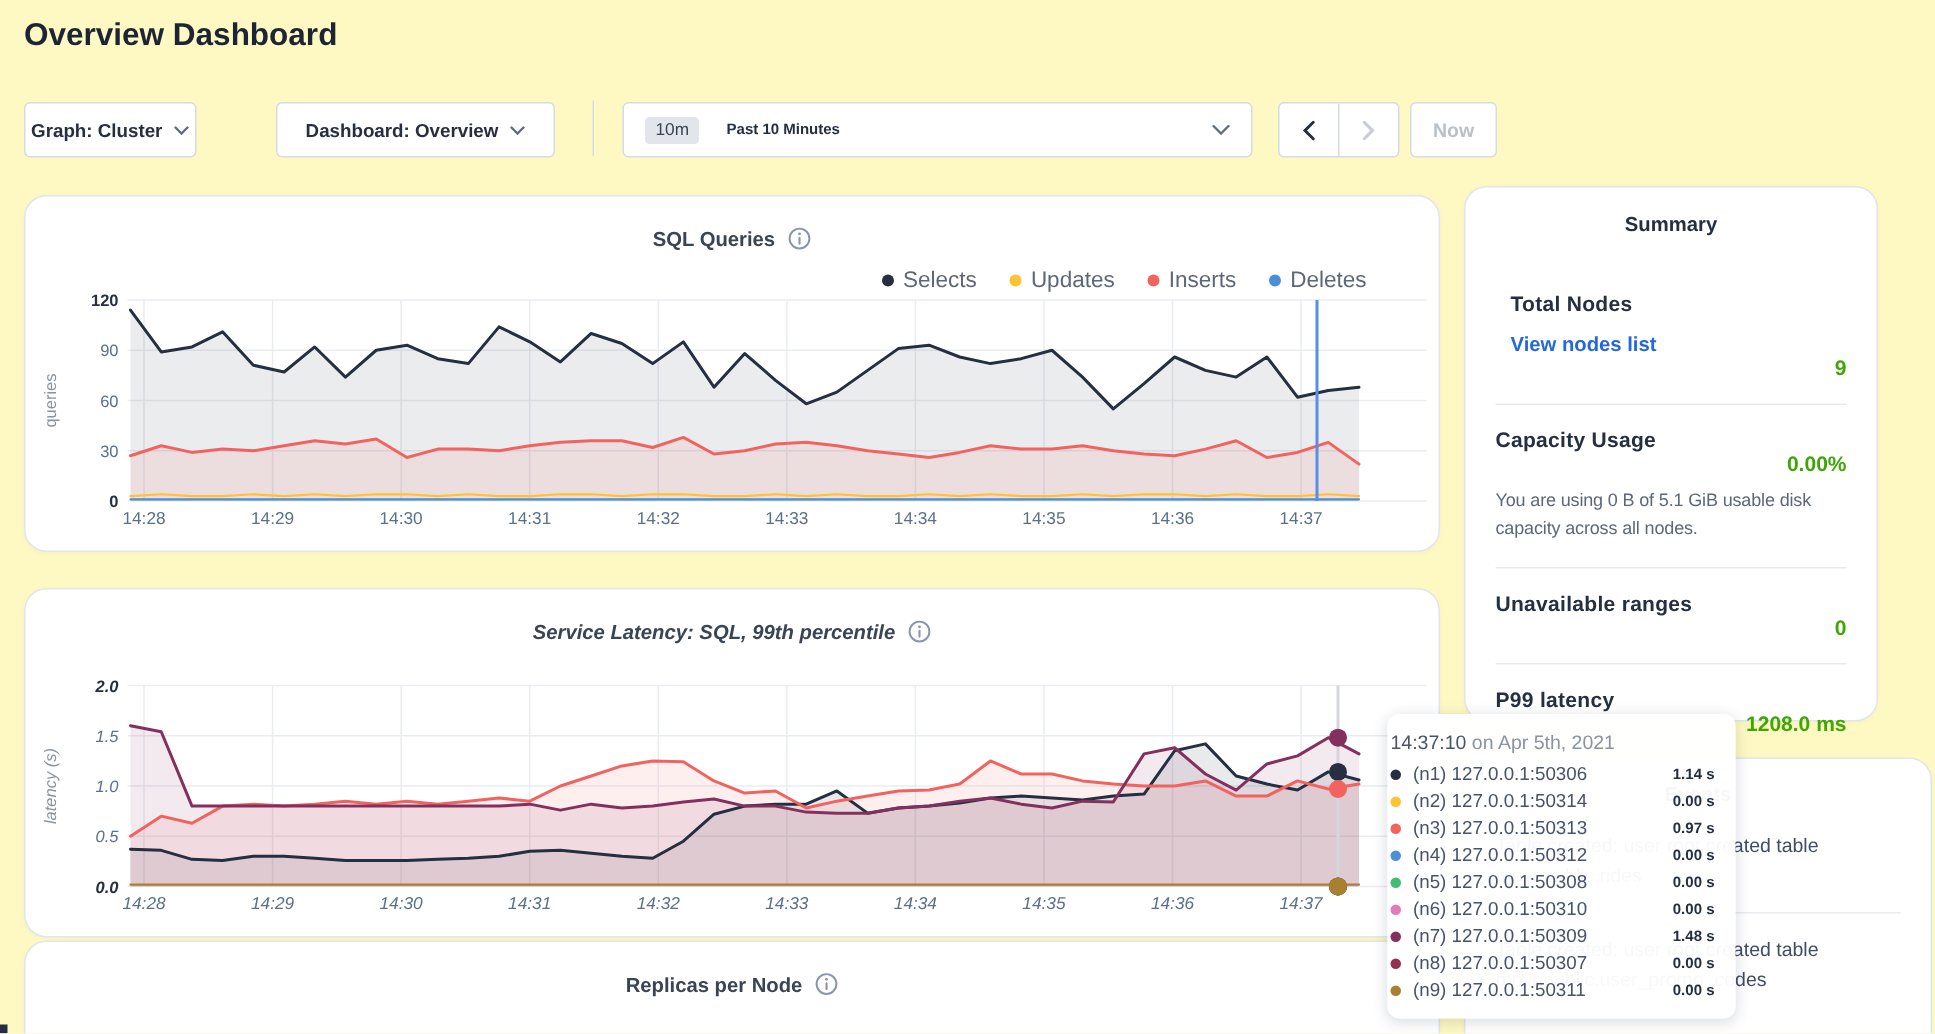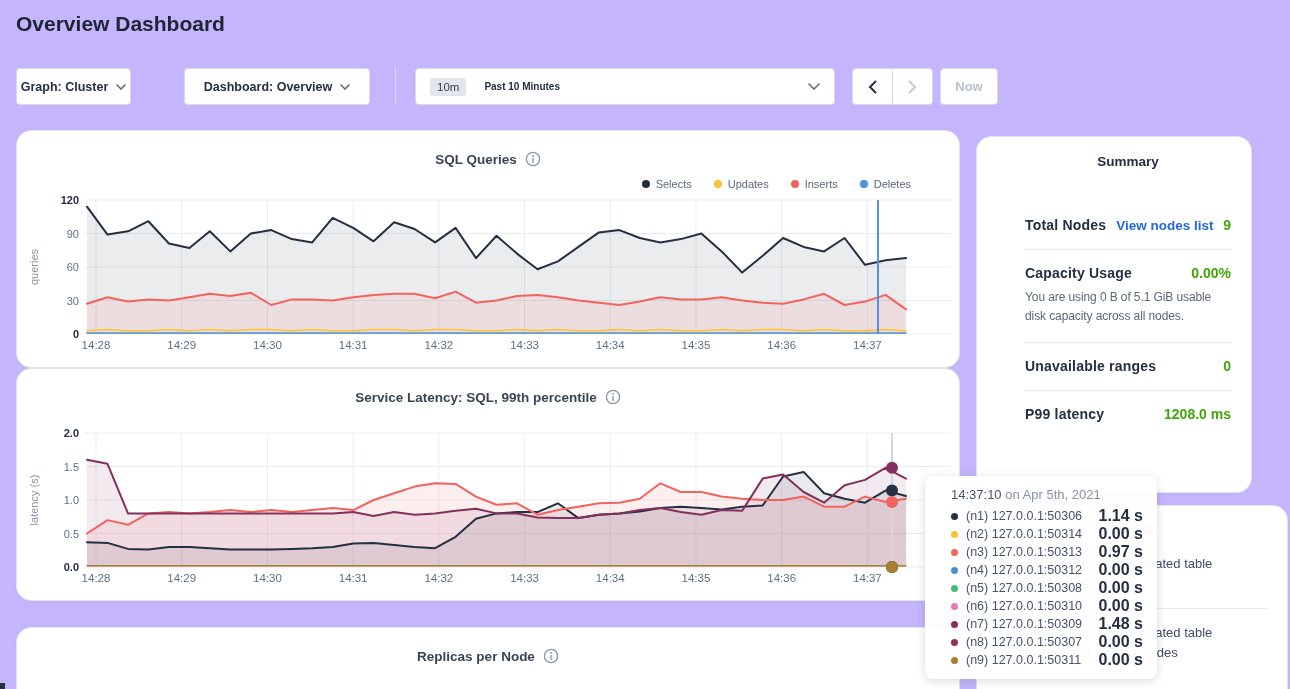--- a/index.html
+++ b/index.html
@@ -1,75 +1,75 @@
 <!DOCTYPE html>
 <html><head>
 <meta charset="utf-8">
 <style>
   html,body{margin:0;padding:0;}
   body{font-family:"Liberation Sans",sans-serif;background:#f5f6f9;}
-  .page{position:relative;width:1290px;height:689px;overflow:hidden;background:#c4b5fd;}
+  .page{position:relative;width:1290px;height:689px;overflow:hidden;background:#fef9c3;}
   h1.title{position:absolute;left:16px;top:12px;margin:0;font-size:21px;font-weight:600;color:#1d2535;}
   .btn{position:absolute;height:37px;background:#fff;border:1px solid #d5dbe3;border-radius:4px;
        display:flex;align-items:center;justify-content:center;gap:8px;
        font-size:12.5px;font-weight:700;color:#242f42;box-sizing:border-box;cursor:pointer;}
   #btn-graph{left:16px;top:68px;width:115px;}
   #btn-dash{left:184px;top:68px;width:186px;}
   .vdivider{position:absolute;left:395px;top:67px;width:1px;height:37px;background:#d8dde4;}
   #btn-time{left:415px;top:68px;width:420px;justify-content:flex-start;padding:0 14px;}
   .time-badge{background:#e2e6ec;border-radius:3px;font-size:11.5px;font-weight:400;color:#394455;padding:3px 7px;}
   .time-label{margin-left:10px;font-size:10px;}
   #btn-time .chev{margin-left:auto;}
   .arrow-group{position:absolute;left:852px;top:68px;width:81px;height:37px;background:#fff;
        border:1px solid #d5dbe3;border-radius:4px;display:flex;box-sizing:border-box;overflow:hidden;}
   .arrow-cell{flex:1;display:flex;align-items:center;justify-content:center;}
   .arrow-cell+.arrow-cell{border-left:1px solid #d5dbe3;}
   #btn-now{left:940px;top:68px;width:58px;color:#b9c0ca;font-size:13px;}
   .panel{position:absolute;background:#fff;border:1px solid #e1e6ec;border-radius:15px;
          box-shadow:0 1px 3px rgba(60,70,90,0.04);box-sizing:border-box;}
   #panel-sql{left:16px;top:130px;width:944px;height:238px;}
-  #panel-lat{left:16px;top:368px;width:944px;height:233px;}
+  #panel-lat{left:16px;top:392px;width:944px;height:233px;font-style:italic;}
   #panel-rep{left:16px;top:627px;width:944px;height:120px;}
-  #panel-sum{left:976px;top:136px;width:276px;height:357px;padding-left:28px;}
+  #panel-sum{left:976px;top:124px;width:276px;height:357px;}
   #panel-evt{left:976px;top:505px;width:312px;height:220px;}
   .panel-title-row{display:flex;justify-content:center;align-items:center;gap:8px;margin-top:20px;}
   .panel-title{font-size:13.5px;font-weight:700;color:#394455;}
   .legend{position:absolute;top:47px;right:48px;display:flex;gap:22px;align-items:center;}
-  .legend-item{display:flex;align-items:center;gap:6px;font-size:11px;color:#5c6878;}
+  .legend-item{display:flex;align-items:center;gap:6px;font-size:15px;color:#5c6878;}
   .legend-dot{width:8px;height:8px;border-radius:50%;}
   .chart{position:absolute;left:0;}
   .ylab{position:absolute;width:80px;height:14px;text-align:center;font-size:11px;color:#8a93a1;
         transform:rotate(-90deg);}
   svg text{font-family:"Liberation Sans",sans-serif;}
   
   .sum-title{margin-top:17px;text-align:center;font-size:13.5px;font-weight:700;color:#242f42;}
   .sum-body{padding:0 20px;margin-top:22px;}
   .sum-item{padding:15px 0 16px 0;border-bottom:1px solid #e7ebf0;}
   .sum-item:last-child{border-bottom:none;}
-  .sum-row{display:flex;align-items:baseline;}
+  .sum-row{display:flex;align-items:baseline;flex-direction:column;}
   .sum-label{font-size:14px;font-weight:700;color:#242f42;letter-spacing:0.2px;}
   .sum-link{font-size:13.5px;font-weight:700;color:#2468dd;margin-left:10px;cursor:pointer;text-decoration:none;margin-top:12px;}
   .sum-value{margin-left:auto;font-size:14px;font-weight:700;color:#3fa606;}
   .sum-desc{font-size:12px;color:#5c6878;line-height:19px;margin-top:7px;letter-spacing:-0.1px;}
   
   .evt-title{margin-top:16px;text-align:center;font-size:13.5px;font-weight:700;color:#394455;}
   .evt-body{padding:0 20px;margin-top:15px;}
   .evt-entry{font-size:13px;color:#3f4c66;line-height:20px;padding:2px 0 14px 0;border-bottom:1px solid #e7ebf0;}
   .evt-entry:last-child{border-bottom:none;}
   .evt-entry+.evt-entry{padding-top:14px;}
   
   .tooltip{position:absolute;left:925px;top:476px;width:232px;background:rgba(255,255,255,0.96);
-           border-radius:8px;box-shadow:0 2px 10px rgba(40,50,70,0.18);padding:11px 14px 10px 26px;
+           border-radius:8px;box-shadow:0 2px 10px rgba(40,50,70,0.18);padding:11px 14px 10px 2px;
            box-sizing:border-box;z-index:10;}
   .tt-title{font-size:13px;color:#8a93a3;margin-bottom:5px;}
   .tt-time{color:#4a5568;}
   .tt-row{display:flex;align-items:center;height:18px;text-align:center;}
   .tt-dot{width:7px;height:7px;border-radius:50%;flex:none;}
   .tt-label{margin-left:8px;font-size:12.5px;color:#47536b;white-space:nowrap;}
-  .tt-value{margin-left:auto;font-size:16px;font-weight:700;color:#242f42;white-space:nowrap;}
+  .tt-value{margin-left:auto;font-size:10px;font-weight:700;color:#242f42;white-space:nowrap;}
   .sliver{position:absolute;left:0;top:683px;width:5px;height:6px;background:#242f42;}
 </style>
 </head>
 <body>
 
 <div class="page">
 
   <h1 class="title">Overview Dashboard</h1>
 
   <div class="btn" id="btn-graph">

